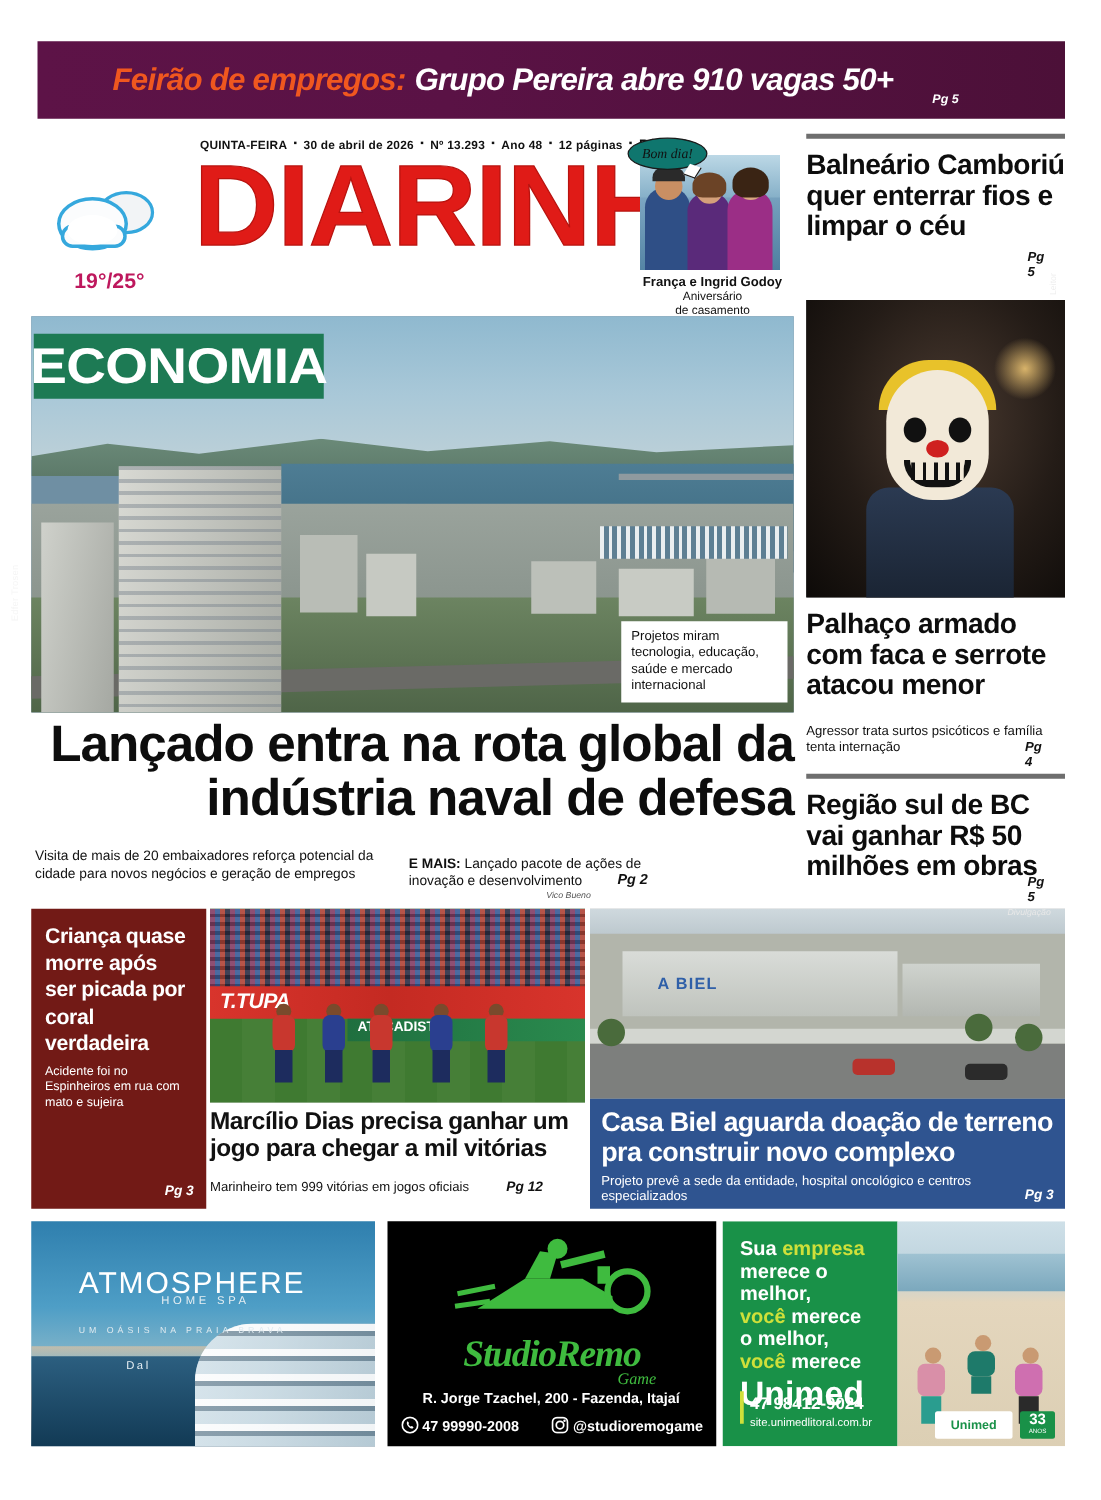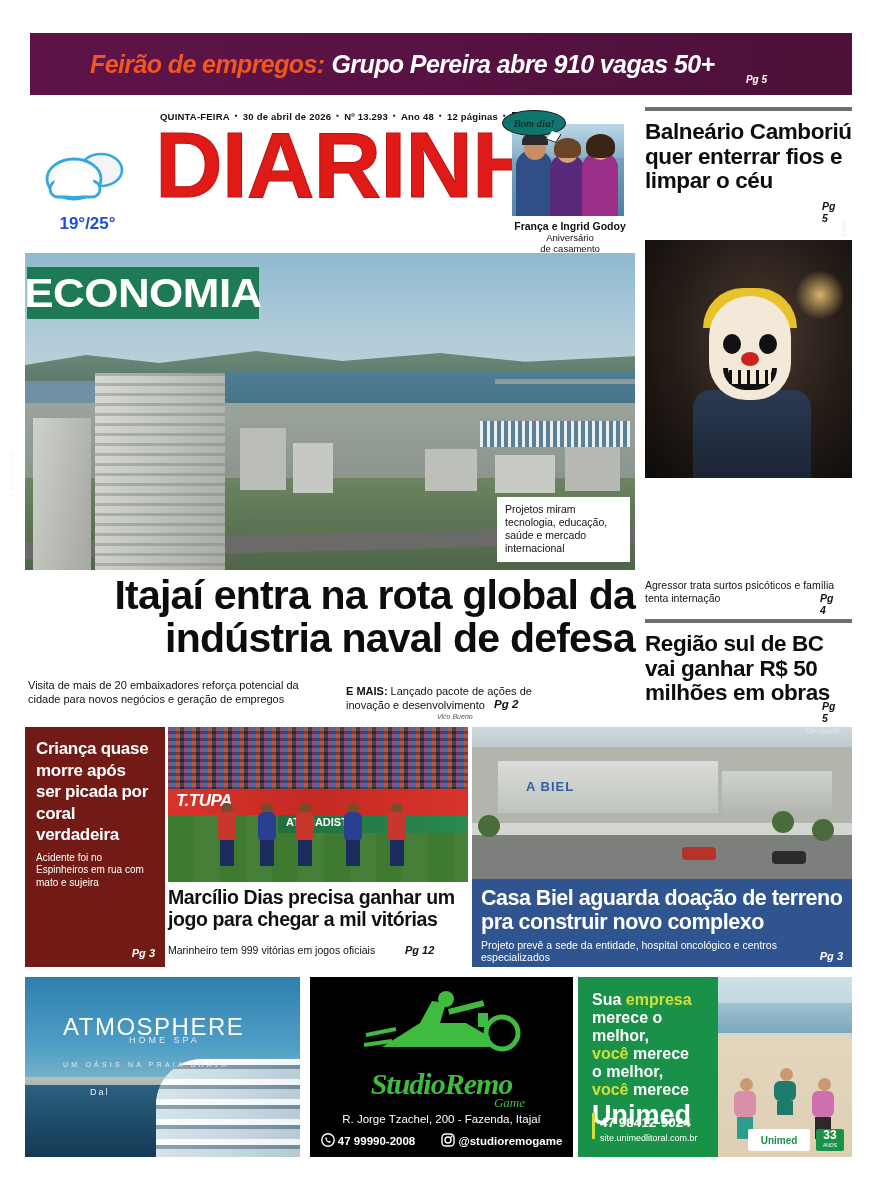--- a/index.html
+++ b/index.html
@@ -40,21 +40,21 @@
     -webkit-text-stroke:1px #b8130f;
   }
   .tagbar{
     position:absolute; left:155px; top:228px; width:410px; height:21px;
     background:#8c8c8c; display:flex; align-items:center; justify-content:center;
   }
   .tagbar span{ color:#fff; font-weight:bold; font-size:13.5px; letter-spacing:.3px;}
 
   
   .weather{ position:absolute; left:35px; top:148px; width:105px; text-align:center;}
-  .wtemp{ font-size:17px; font-weight:bold; color:#1d4ed8; margin-top:4px;}
+  .wtemp{ font-size:17px; font-weight:bold; color:#be185d; margin-top:4px;}
 
   
   .bomdia{ position:absolute; left:500px; top:110px; width:140px; height:135px;}
   .bd-photo{ position:absolute; left:12px; top:14px; width:112px; height:92px;
     background:linear-gradient(175deg,#9fc4d8 0%,#7fa8c4 30%,#4e7fa0 100%);
     overflow:hidden;}
   .bd-sea{position:absolute;left:0;top:0;width:100%;height:34px;
     background:linear-gradient(180deg,#bcd8e6,#86b0c8);}
   .bd-p1{position:absolute;left:4px;top:26px;width:36px;height:66px;
     background:#2f4f86;border-radius:16px 16px 0 0;}
@@ -136,21 +136,21 @@
   .main-head{
     position:absolute; left:25px; top:574px; width:610px;
     font-weight:bold; font-size:41px; line-height:43px; color:#0d0d0d;
     text-align:right; letter-spacing:-.8px;
   }
   .main-sub-l{
     position:absolute; left:28px; top:678px; width:295px;
     font-size:11px; line-height:14px; color:#111;
   }
   .main-sub-r{
-    position:absolute; left:346px; top:684px; width:230px;
+    position:absolute; left:327px; top:684px; width:230px;
     font-size:11px; line-height:14px; color:#111;
   }
   .main-sub-r b{font-weight:bold;}
   .main-pg{ position:absolute; left:494px; top:698px; font-size:11.5px;
     font-weight:bold; font-style:italic; color:#111;}
 
   
   .rule{ position:absolute; background:#6e6e6e; height:4px; }
   .rc-head{ position:absolute; font-weight:bold; color:#0d0d0d; letter-spacing:-.4px;}
   .rc-pg{ position:absolute; font-size:10.5px; font-weight:bold; font-style:italic; color:#111;}
@@ -262,36 +262,36 @@
   .ad1{ left:25px; top:977px; width:275px; height:180px;
     background:linear-gradient(180deg,#2f7fae 0%,#4e9ec6 38%,#86b6c9 62%,#caa58f 80%,#1d4a66 100%);}
   .a1-sea{position:absolute;left:0;top:108px;width:100%;height:72px;
     background:linear-gradient(180deg,#2c5f80,#123a55);}
   .a1-sun{position:absolute;left:0;top:100px;width:100%;height:16px;
     background:linear-gradient(180deg,rgba(255,200,150,.55),rgba(255,200,150,0));}
   .a1-logo{position:absolute;left:38px;top:36px;color:#fff;font-size:24px;letter-spacing:1.5px;
     font-weight:300;}
   .a1-sub{position:absolute;left:104px;top:58px;color:#e6eef2;font-size:9px;letter-spacing:3px;}
   .a1-tag{position:absolute;left:38px;top:84px;color:#dfeaf0;font-size:7px;letter-spacing:3.2px;}
-  .a1-brand{position:absolute;left:65px;top:110px;color:#e8f0f4;font-size:9px;letter-spacing:2px;}
+  .a1-brand{position:absolute;left:76px;top:110px;color:#e8f0f4;font-size:9px;letter-spacing:2px;}
   .a1-bld{position:absolute;right:-6px;top:82px;width:150px;height:98px;
     background:linear-gradient(100deg,#e7eef2 0%,#cfdbe2 40%,#9fb4c0 100%);
     border-radius:46px 6px 0 0;}
   .a1-bld:before{content:"";position:absolute;left:0;top:0;right:0;bottom:0;border-radius:46px 6px 0 0;
     background:repeating-linear-gradient(180deg,rgba(255,255,255,.85) 0 6px,rgba(70,100,120,.55) 6px 10px,rgba(200,220,230,.5) 10px 20px);}
 
   .ad2{ left:310px; top:977px; width:263px; height:180px; background:#000; }
   .a2-logo{position:absolute;left:52px;top:12px;width:160px;height:80px;}
   .a2-txt{position:absolute;left:0;top:90px;width:100%;text-align:center;
     color:#3fbb3f;font-family:"Liberation Serif",serif;font-style:italic;font-weight:bold;
     font-size:30px;letter-spacing:-1px;}
   .a2-game{position:absolute;right:48px;top:118px;color:#3fbb3f;
     font-family:"Liberation Serif",serif;font-style:italic;font-size:13px;}
-  .a2-addr{position:absolute;left:0;top:136px;width:100%;text-align:center;
-    color:#fff;font-size:11.5px;font-weight:normal;}
+  .a2-addr{position:absolute;left:0;top:136px;width:100%;text-align:left;
+    color:#fff;font-size:11.5px;font-weight:bold;padding-left:28px;}
   .a2-row{position:absolute;left:0;top:156px;width:100%;display:flex;
     justify-content:center;gap:26px;align-items:center;}
   .a2-row span{color:#fff;font-size:11.5px;font-weight:bold;}
 
   .ad3{ left:578px; top:977px; width:274px; height:180px; background:#fff; }
   .a3-left{position:absolute;left:0;top:0;width:140px;height:180px;background:#199148;}
   .a3-txt{position:absolute;left:14px;top:14px;width:124px;color:#fff;
     font-size:16px;line-height:18px;font-weight:bold;}
   .a3-txt .hl{color:#cfe03a;}
   .a3-unimed{font-size:27px;line-height:29px;display:block;margin-top:2px;}
@@ -383,21 +383,21 @@
     <div class="mp-tower"></div>
       <div class="mp-tower2"></div>
   </div>
   <div class="econ-badge">
     <span>ECONOMIA</span>
   </div>
   <div class="credit-main">Edfer Trosen</div>
   <div class="photo-caption">Projetos miram tecnologia, educação, saúde e mercado internacional</div>
 
   <div class="main-head">
-    <div>Itajaí entra na rota global da</div>
+    <div>Lançado entra na rota global da</div>
     <div>indústria naval de defesa</div>
   </div>
   <div class="main-sub-l">Visita de mais de 20 embaixadores reforça potencial da cidade para novos negócios e geração de empregos</div>
   <div class="main-sub-r">
     <b>E MAIS:</b><span> Lançado pacote de ações de inovação e desenvolvimento</span>
   </div>
   <div class="main-pg">Pg 2</div>
 
   <div class="rule" style="left:645px; top:107px; width:207px;"></div>
   <div class="rc-head" style="left:645px; top:120px; width:207px; font-size:22.5px; line-height:24.5px;">Balneário Camboriú quer enterrar fios e limpar o céu</div>
@@ -409,20 +409,21 @@
     <div class="cp-body"></div>
       <div class="cp-hair"></div>
       <div class="cp-mask"></div>
     <div class="cp-eye-l"></div>
       <div class="cp-eye-r"></div>
       <div class="cp-nose"></div>
     <div class="cp-mouth"></div>
       <div class="cp-teeth"></div>
   </div>
   <div class="credit-clown">Leitor</div>
+  <div class="rc-head" style="left:645px; top:487px; width:207px; font-size:22.5px; line-height:24.5px;">Palhaço armado com faca e serrote atacou menor</div>
   <div class="rc-sub" style="left:645px; top:567px; width:207px;margin-top:12px;">Agressor trata surtos psicóticos e família tenta internação</div>
   <div class="rc-pg" style="left:820px; top:592px;">Pg 4</div>
 
   <div class="rule" style="left:645px; top:619px; width:207px;"></div>
   <div class="rc-head" style="left:645px; top:632px; width:207px; font-size:22.5px; line-height:24.5px;">Região sul de BC vai ganhar R$ 50 milhões em obras</div>
   <div class="rc-pg" style="left:822px; top:700px;">Pg 5</div>
 
   <div class="coral-box">
     <div class="coral-head">Criança quase morre após ser picada por coral verdadeira</div>
     <div class="coral-sub">Acidente foi no Espinheiros em rua com mato e sujeira</div>

